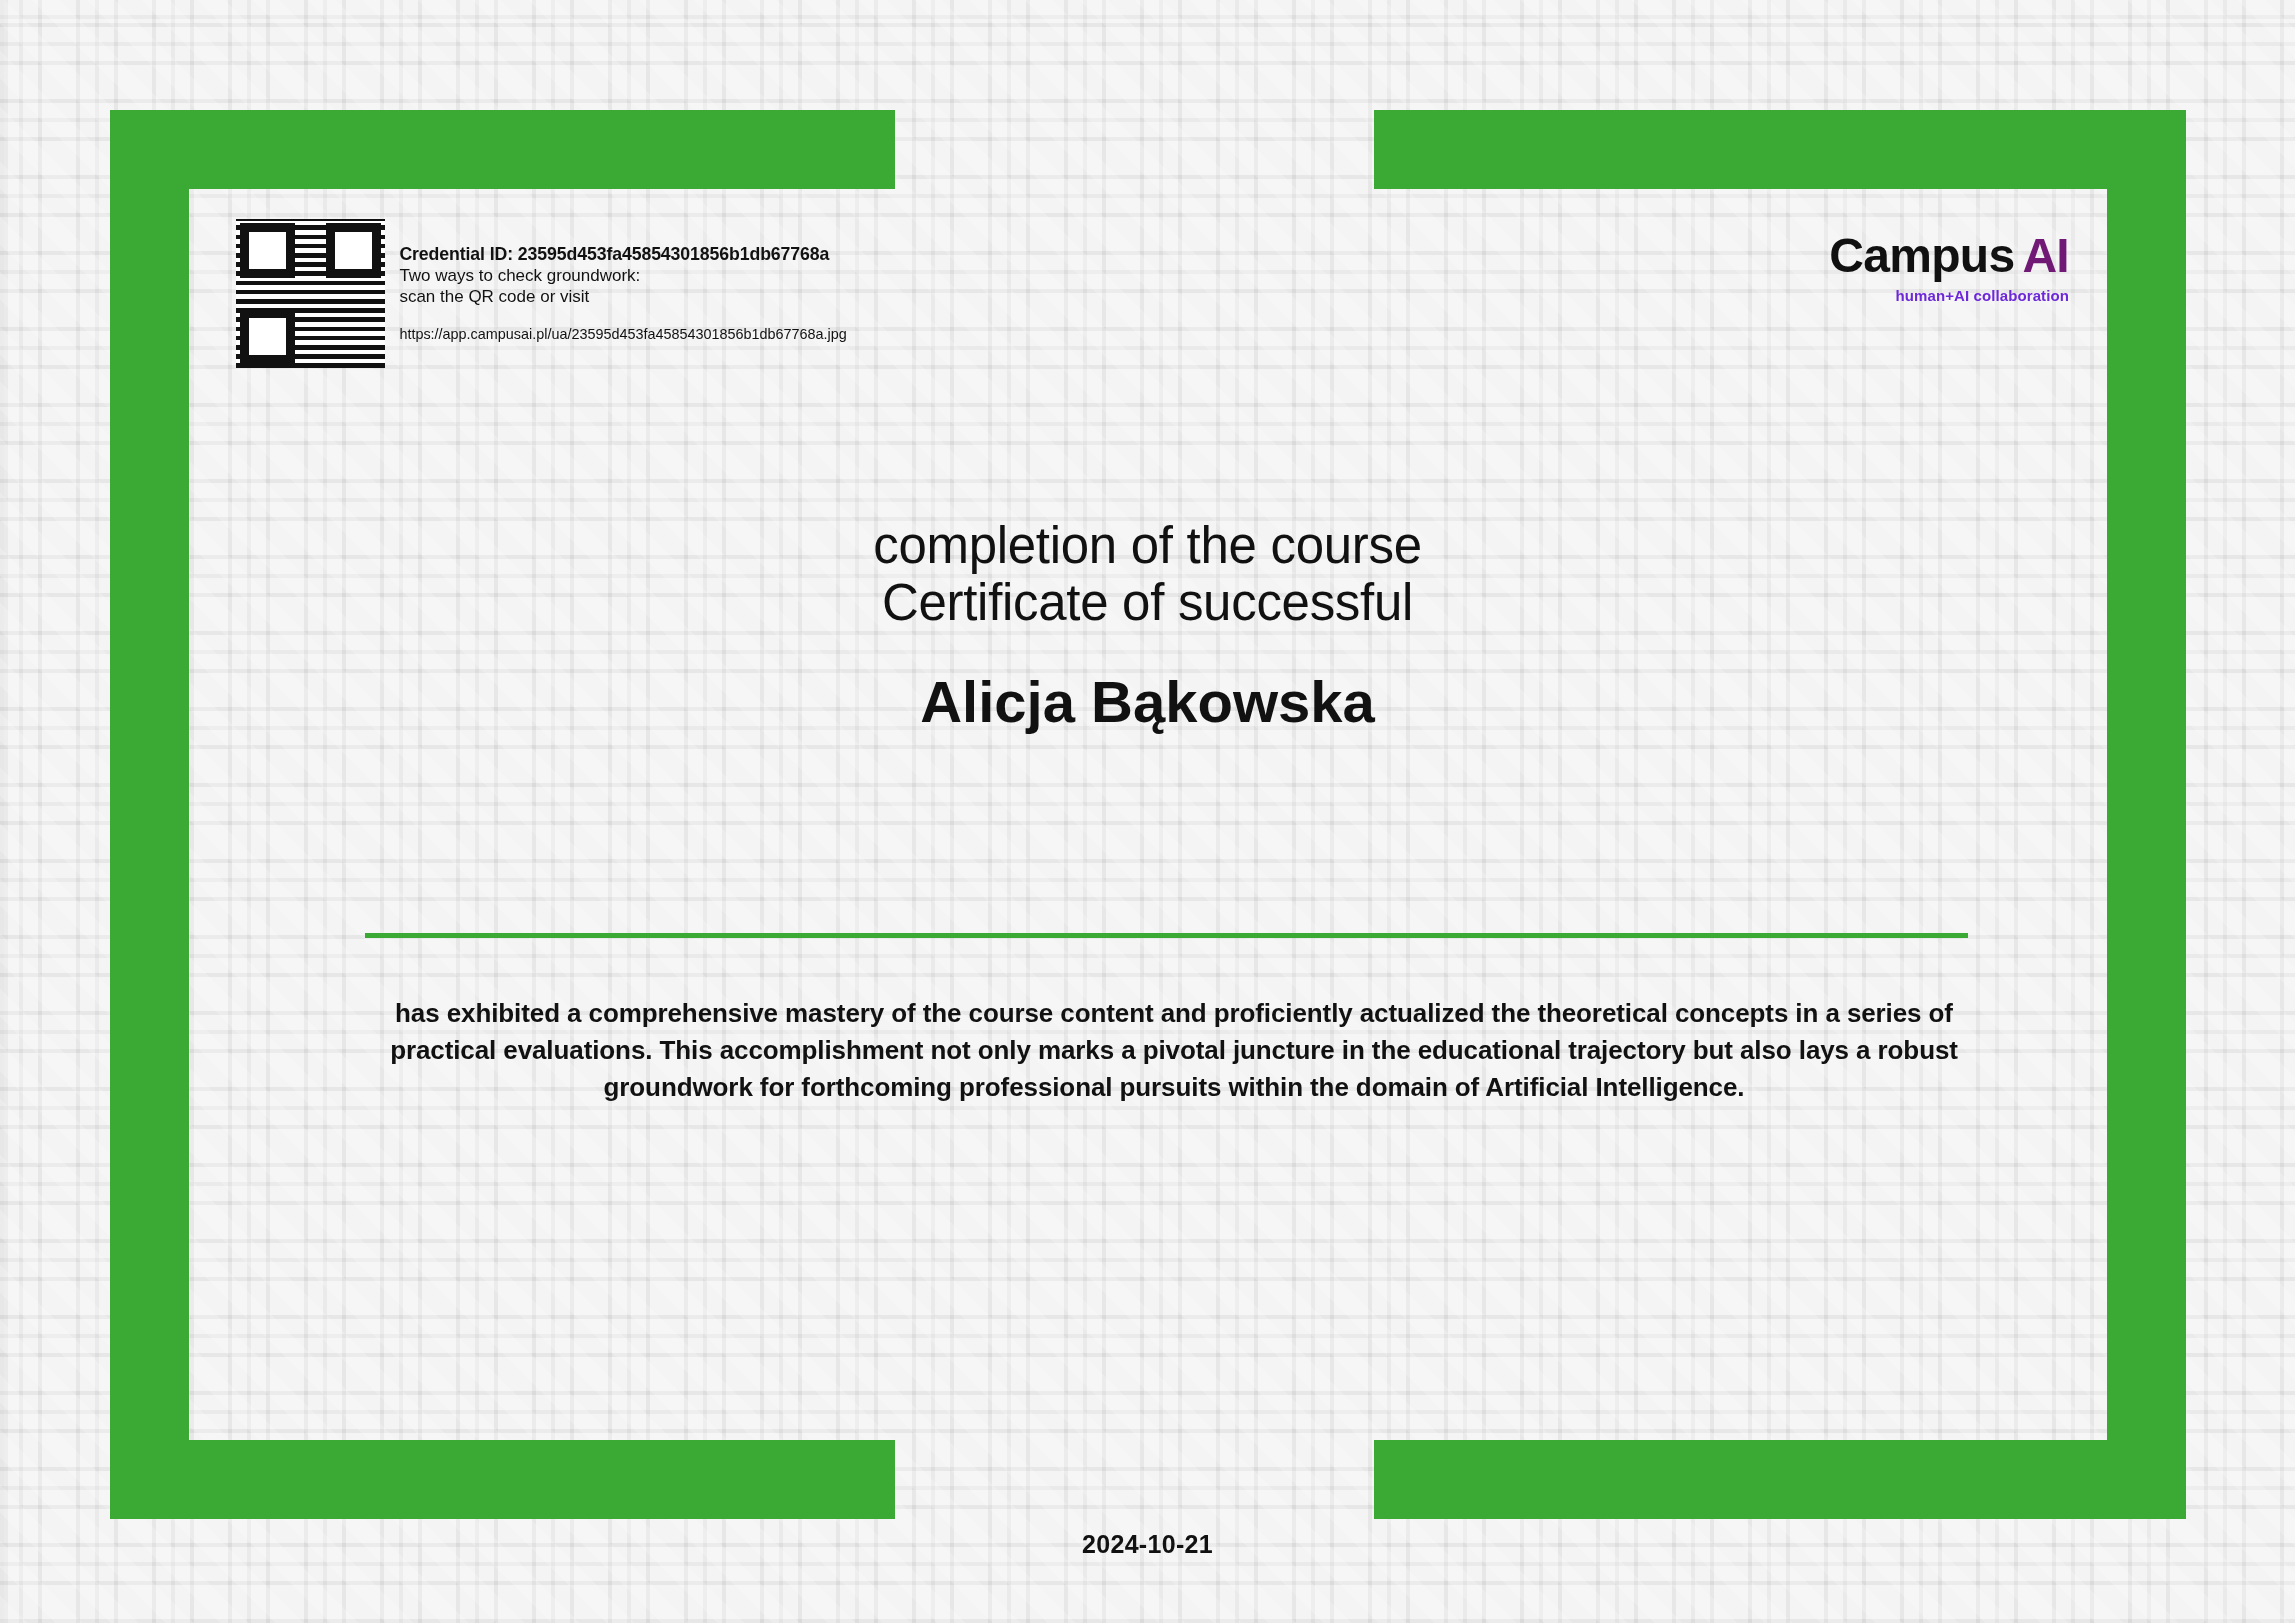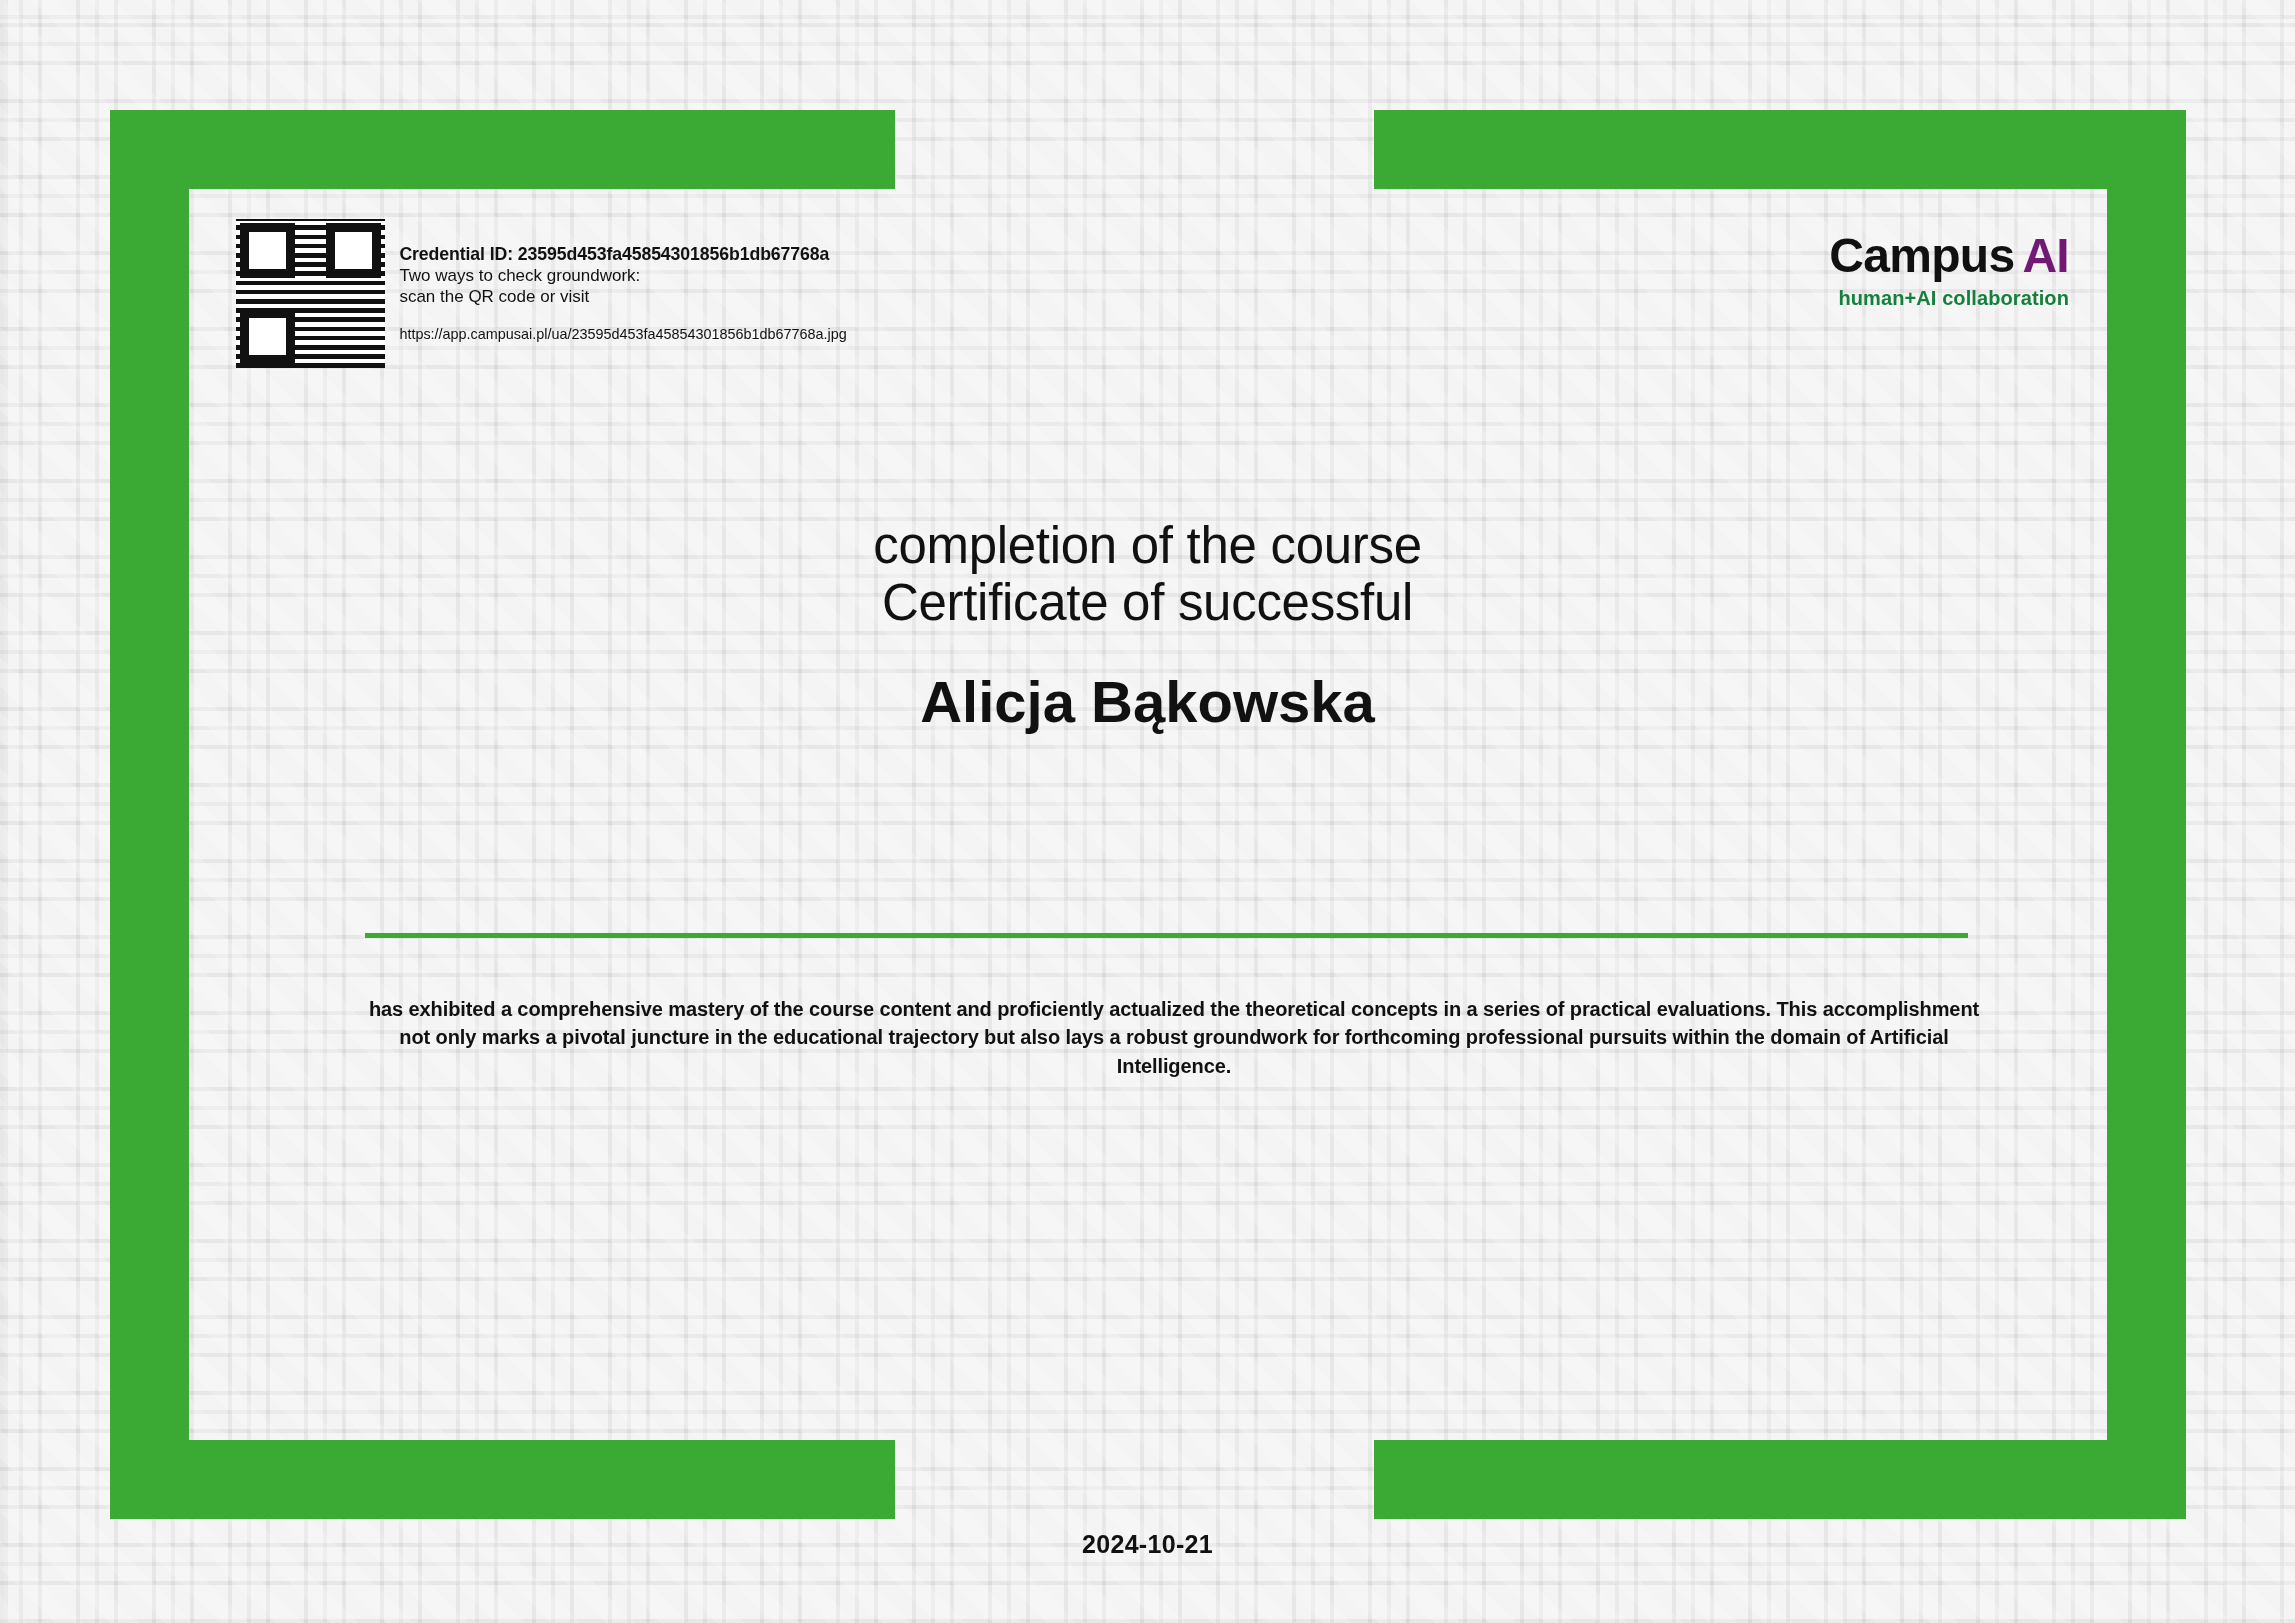--- a/index.html
+++ b/index.html
@@ -145,23 +145,23 @@
   #logo-wordmark {
     font-size: 48px;
     font-weight: bold;
     letter-spacing: -0.7px;
     line-height: 1;
     color: #111;
     white-space: nowrap;
   }
   #logo-wordmark .accent { color: #701a75; margin-left: 8px; }
   #logo-tagline {
-    font-size: 20px;
-    font-weight: bold;
-    color: #15803d;
+    font-size: 15px;
+    font-weight: bold;
+    color: #6d28d9;
     margin-top: 6.5px;
     letter-spacing: 0.1px;
     white-space: nowrap;
   }
 
   
   #title-block {
     position: absolute;
     left: 0;
     right: 0;
@@ -199,21 +199,21 @@
     background: #3aaa35;
   }
 
   
   #body-text {
     position: absolute;
     left: 367px;
     right: 314px;
     top: 995px;
     text-align: center;
-    font-size: 20px;
+    font-size: 26px;
     font-weight: bold;
     line-height: 1.42;
     color: #111;
     letter-spacing: -0.1px;
   }
 
   
   #issue-date {
     position: absolute;
     left: 0;

